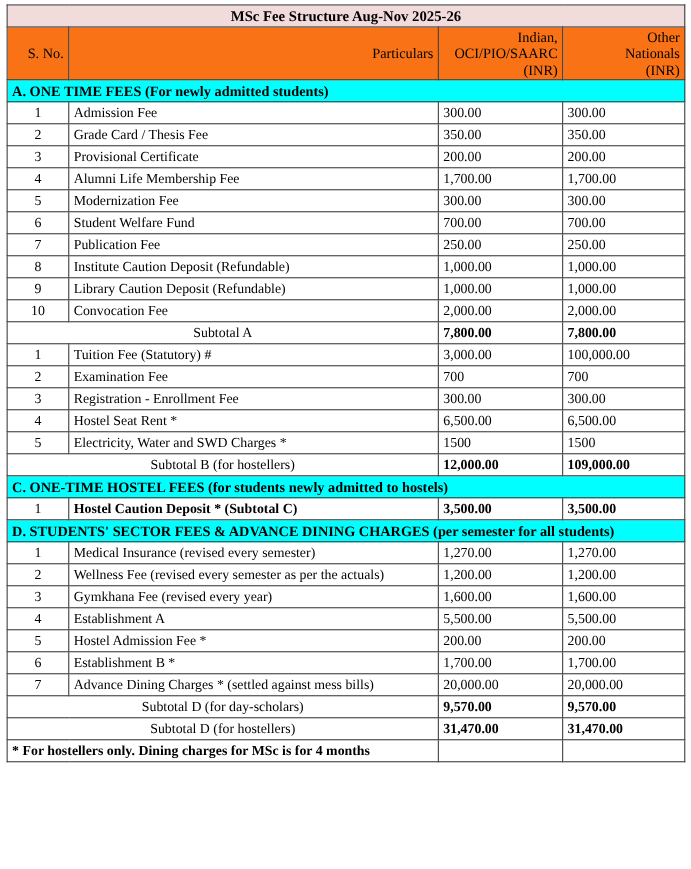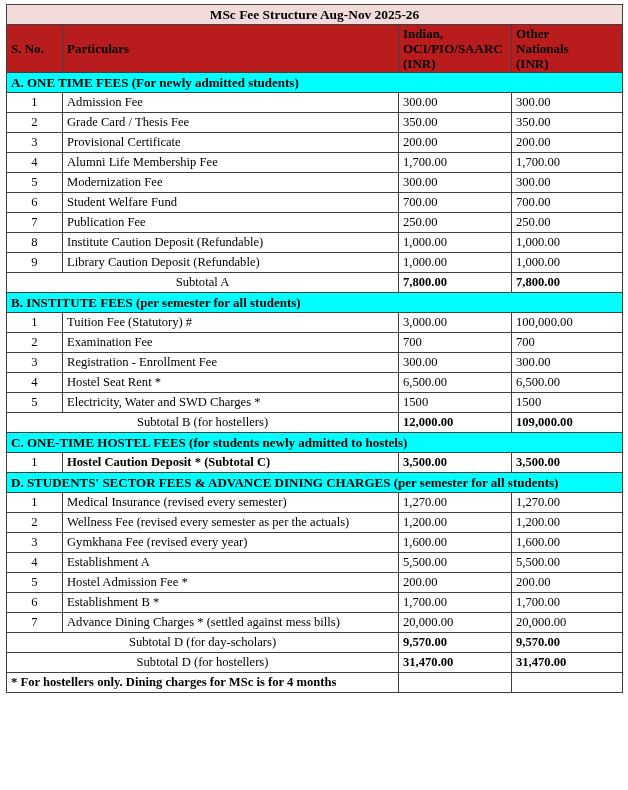--- a/index.html
+++ b/index.html
@@ -41,23 +41,23 @@
   .title-cell {
     background: #f2dcdb;
     text-align: center;
     font-weight: bold;
     font-size: 13.4px;
     height: 22px;
     padding: 3px 4px;
   }
   
   .hdr {
-    background: #b91c1c;
-    text-align: left;
-    font-weight: bold;
+    background: #f97316;
+    text-align: right;
+    font-weight: normal;
     font-size: 13px;
     line-height: 1.22;
     padding: 3px 3px;
   }
   
   .section {
     background: #00ffff;
     font-weight: bold;
     font-size: 13px;
     padding: 2px 4px 2px 6px;
@@ -171,26 +171,29 @@
           <td class="amt">1,000.00</td>
           <td class="amt">1,000.00</td>
         </tr>
         <tr>
           <td class="sno">9</td>
           <td class="particular">Library Caution Deposit (Refundable)</td>
           <td class="amt">1,000.00</td>
           <td class="amt">1,000.00</td>
         </tr>
         <tr>
+          <td class="sno">10</td>
+          <td class="particular">Convocation Fee</td>
+          <td class="amt">2,000.00</td>
+          <td class="amt">2,000.00</td>
+        </tr>
+        <tr>
           <td class="subtotal-label" colspan="2">Subtotal A</td>
           <td class="amt bold">7,800.00</td>
           <td class="amt bold">7,800.00</td>
-        </tr>
-        <tr>
-          <td class="section" colspan="4">B. INSTITUTE FEES (per semester for all students)</td>
         </tr>
         <tr>
           <td class="sno">1</td>
           <td class="particular">Tuition Fee (Statutory) #</td>
           <td class="amt">3,000.00</td>
           <td class="amt">100,000.00</td>
         </tr>
         <tr>
           <td class="sno">2</td>
           <td class="particular">Examination Fee</td>

